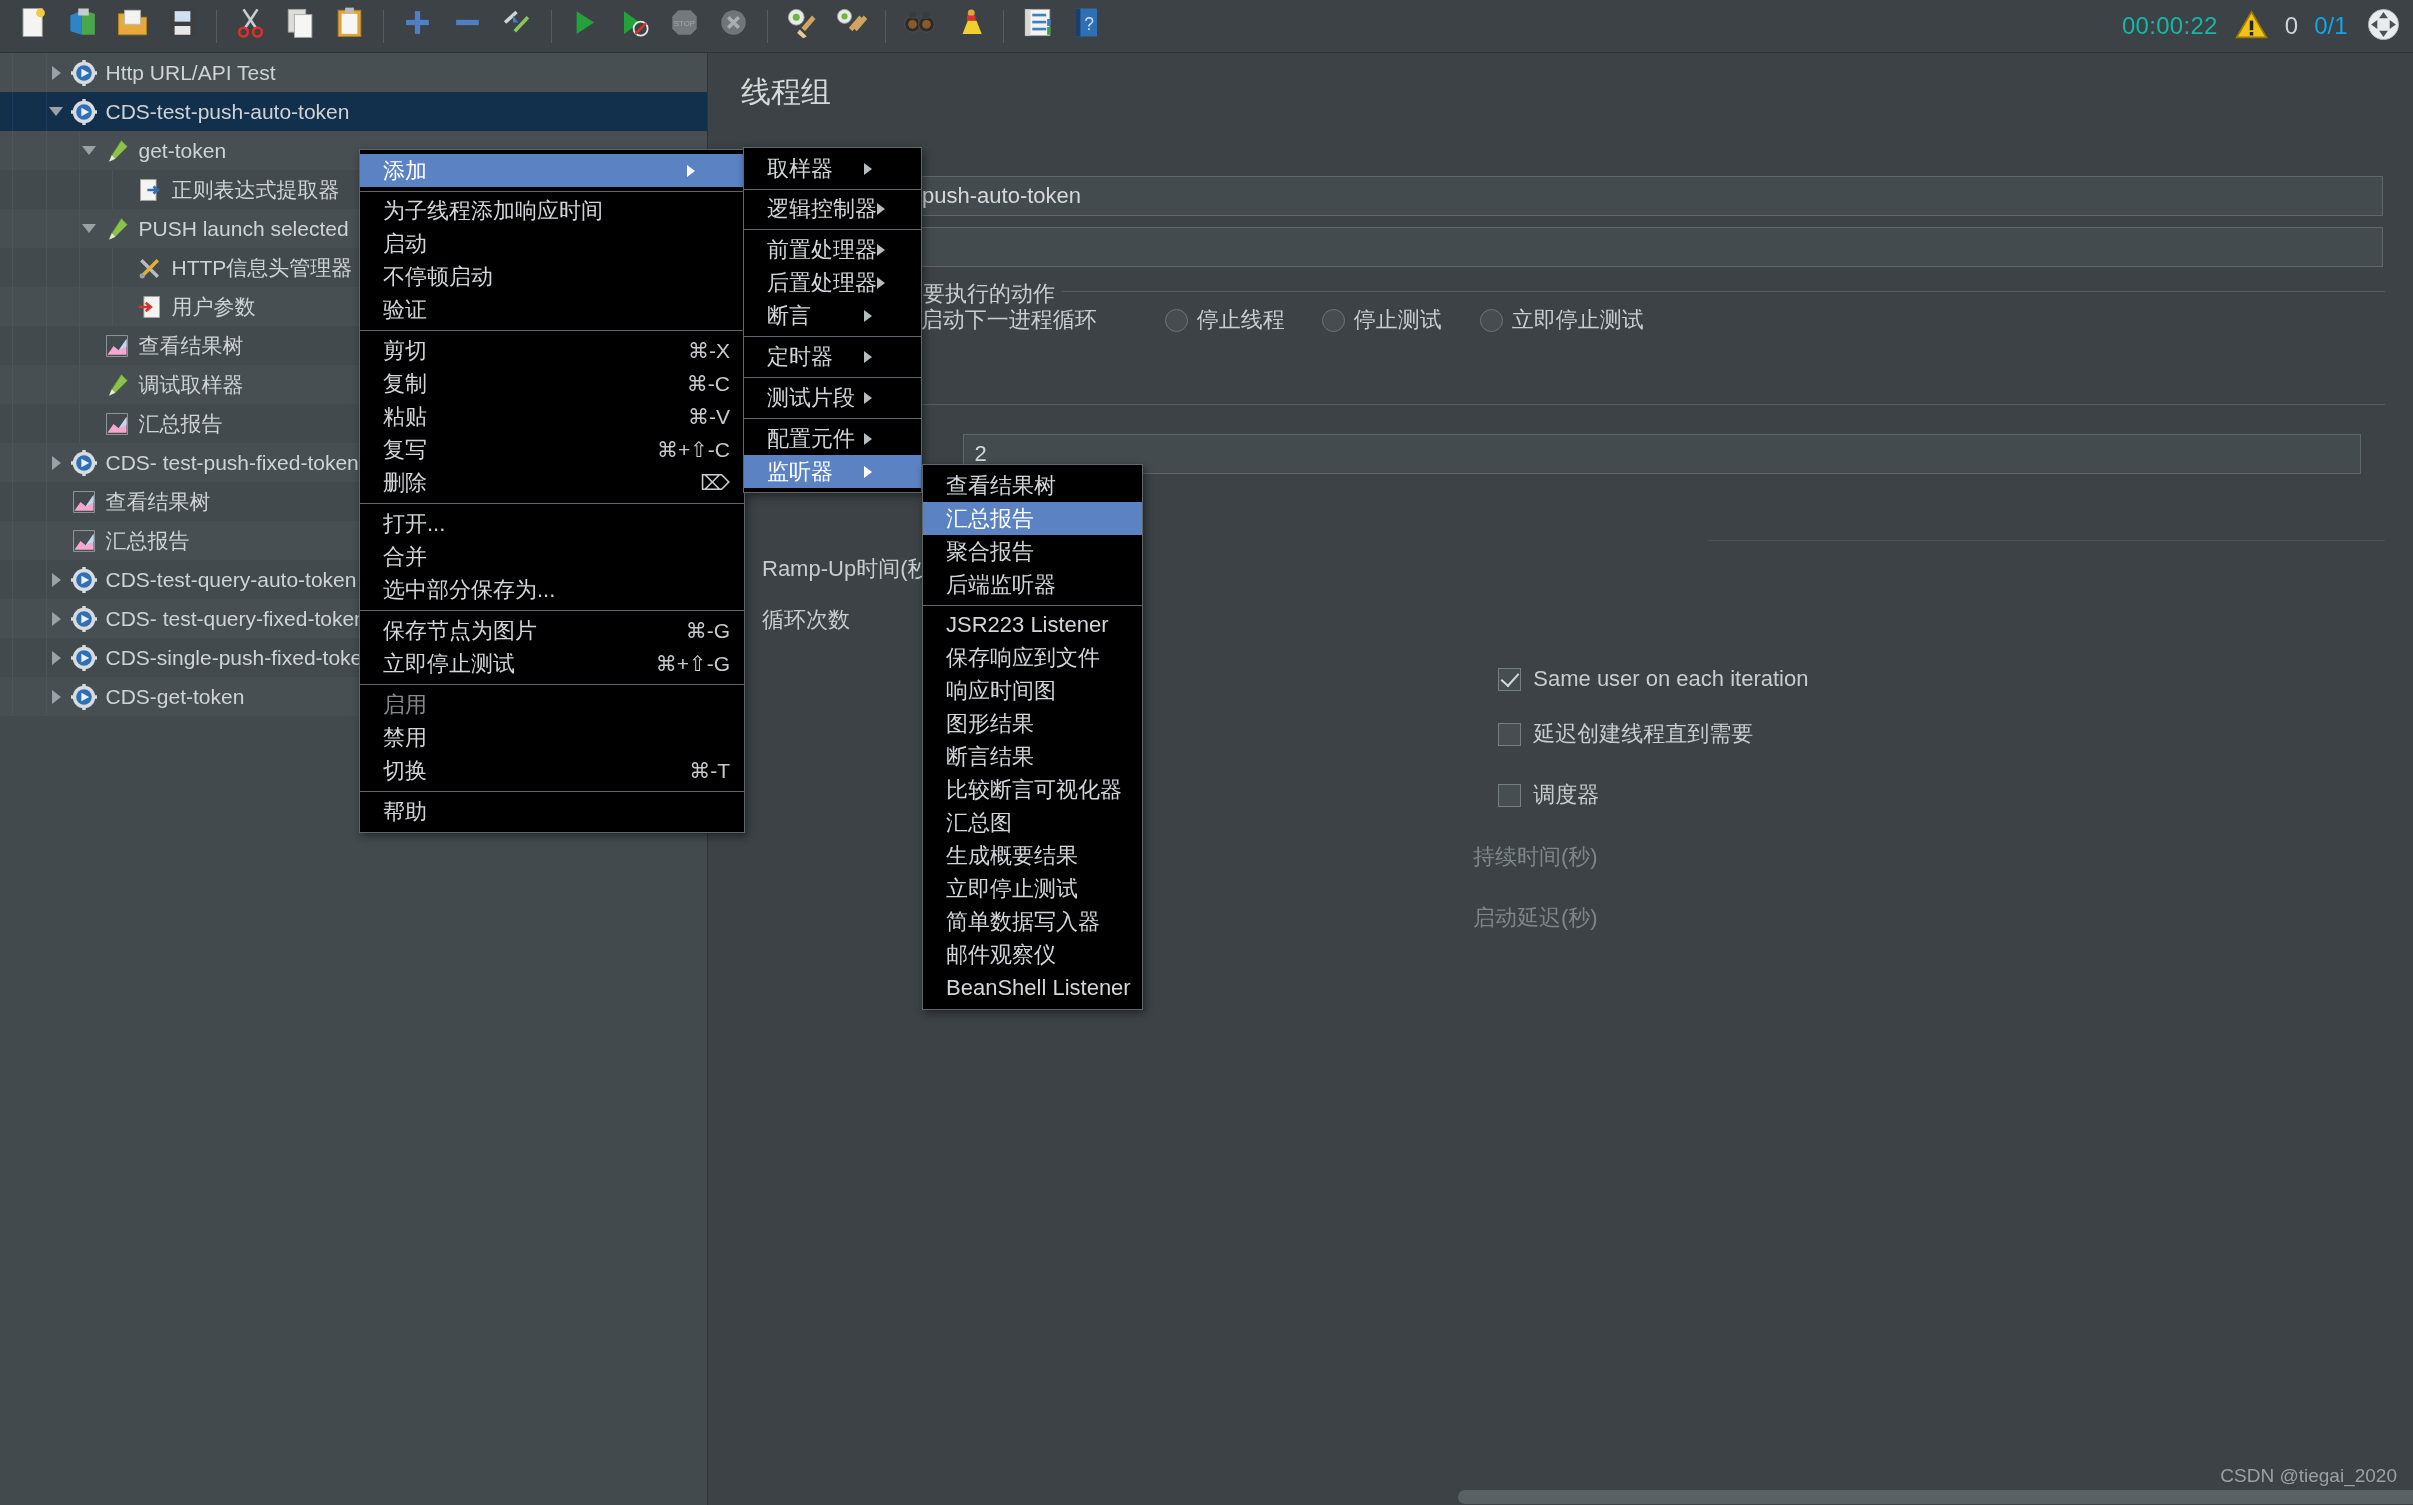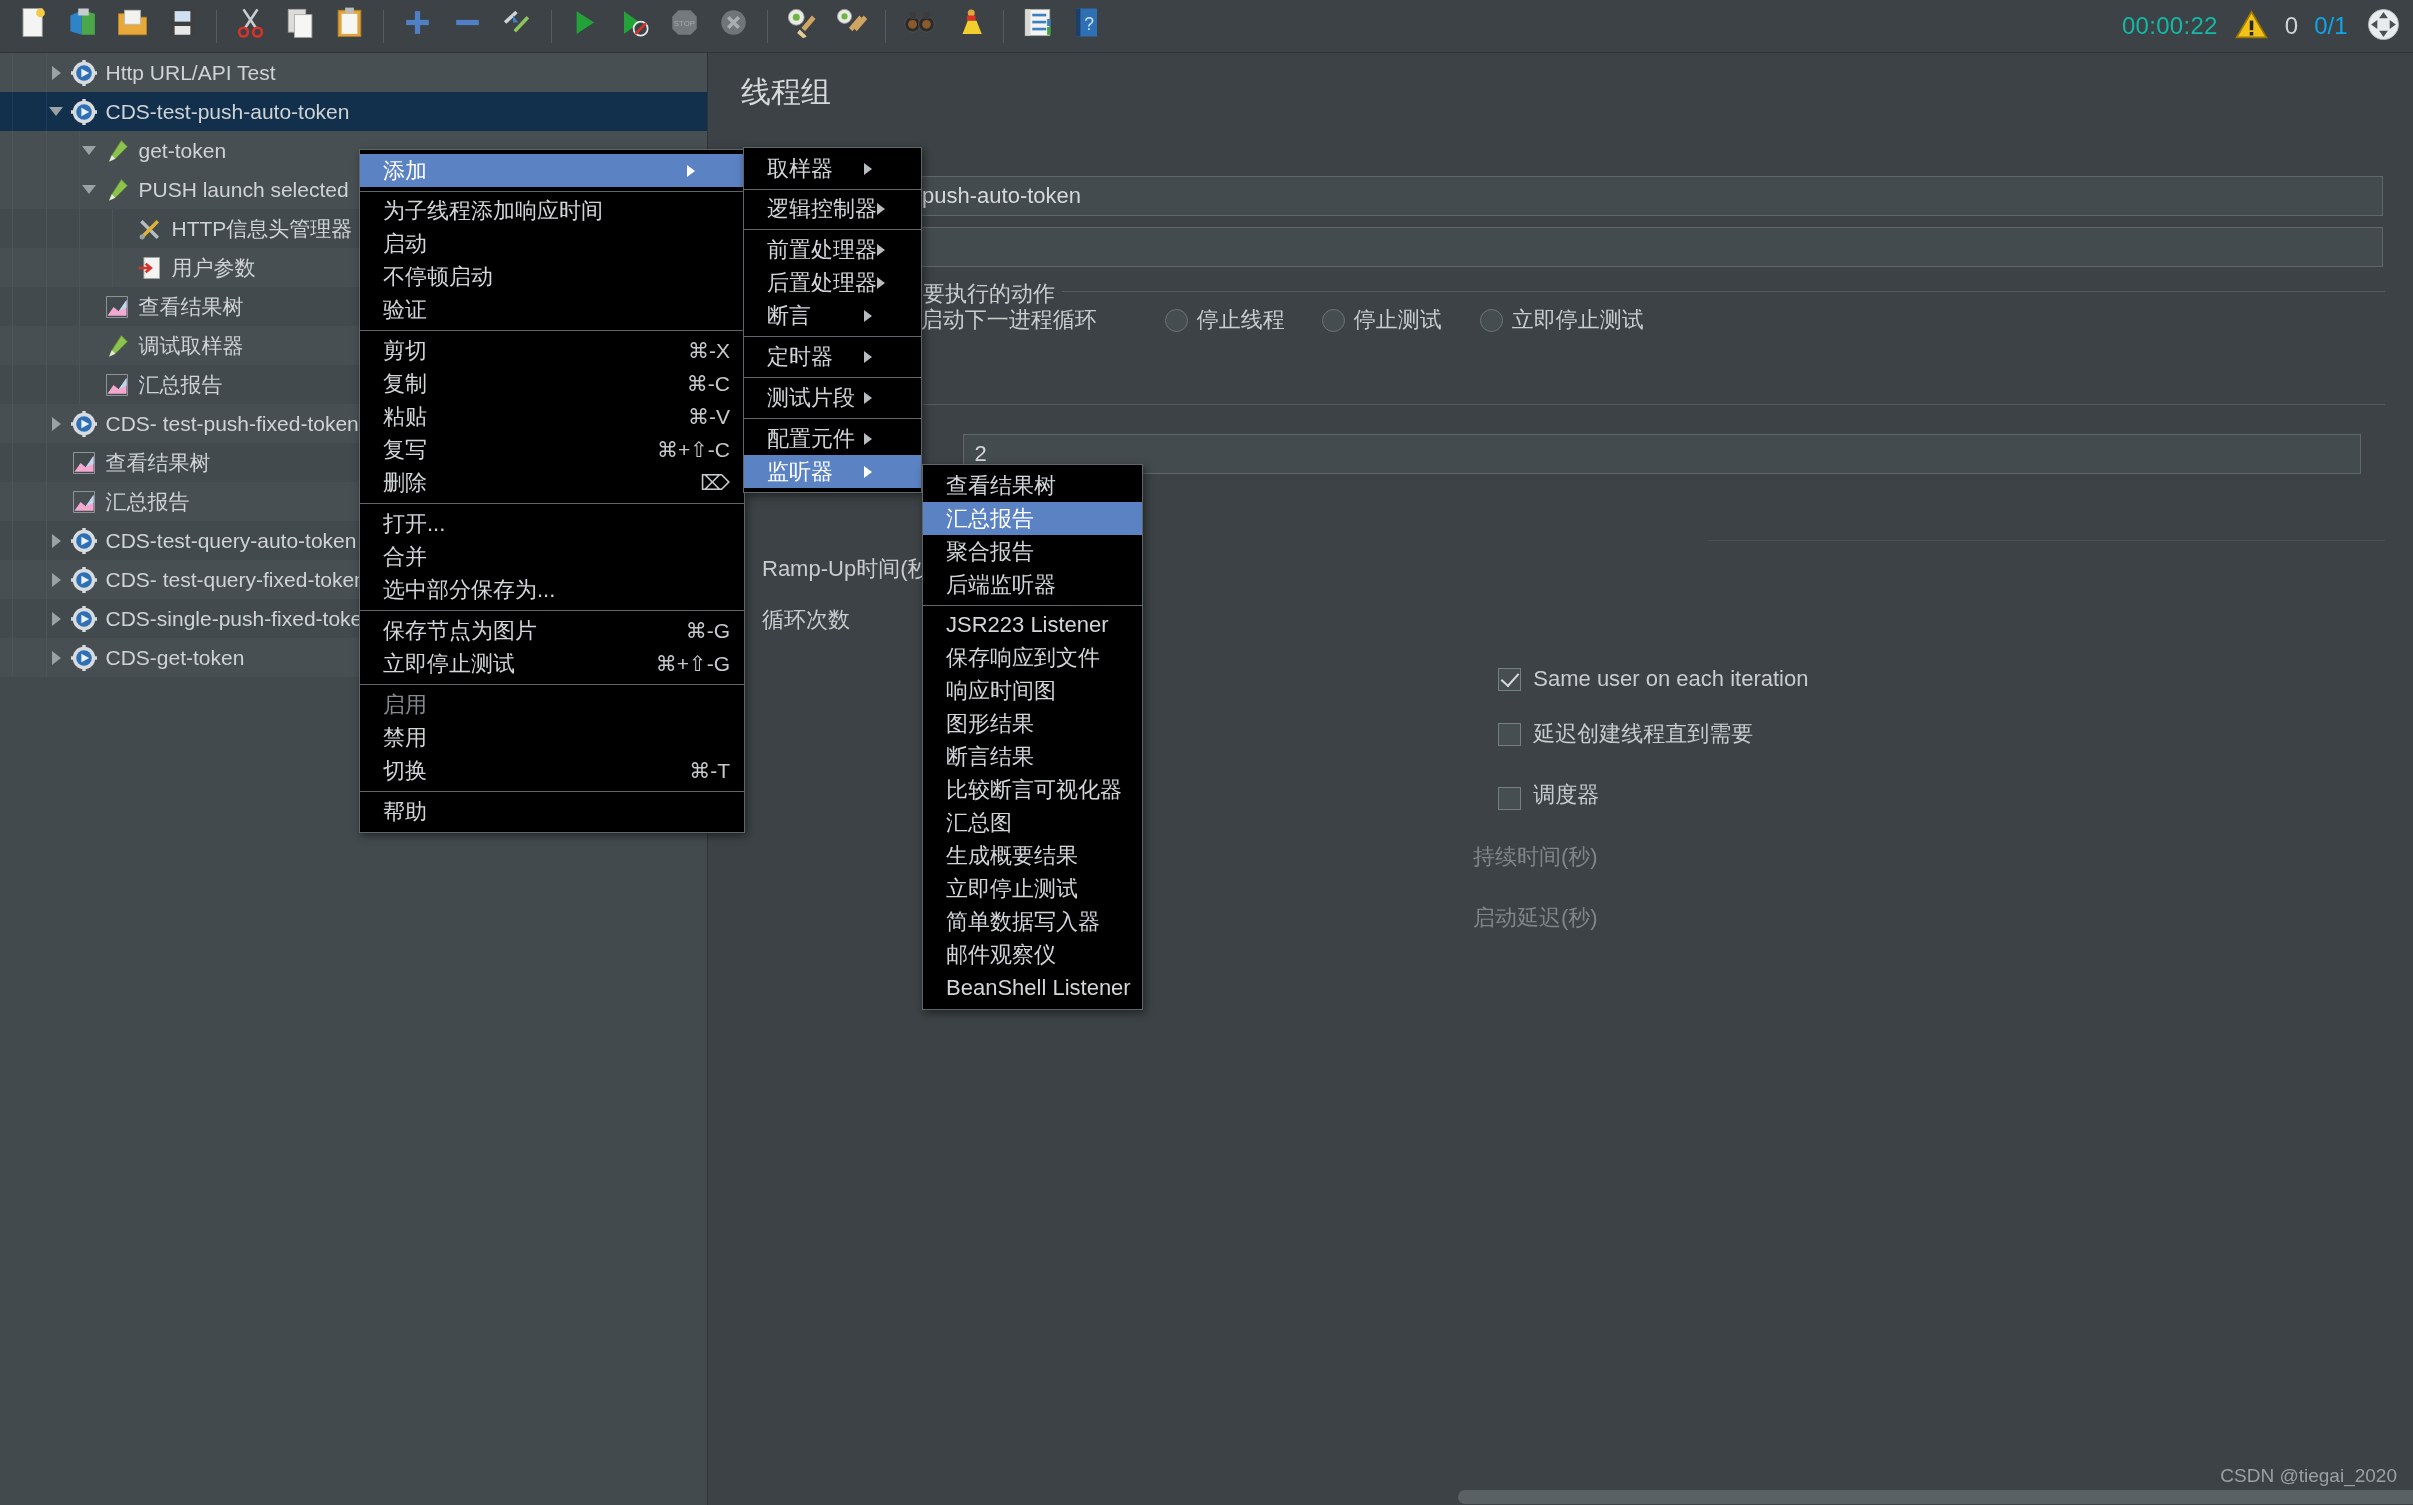--- a/index.html
+++ b/index.html
@@ -407,20 +407,37 @@
             <span class="tri-down"></span>
           </div>
           <div class="t-icon">
             <svg width="26" height="26" viewBox="0 0 30 30">
               <path d="M20 3 L27 10 L13 24 L6 27 L9 20 Z" fill="#8cc34f" stroke="#5e8c31"></path>
               <path d="M9 20 L6 27 L13 24 Z" fill="#e8e8e4"></path>
             </svg>
           </div>
           <div class="t-label">get-token</div>
         </div>
+        <div class="tree-row">
+          <div class="tree-guides">
+            <div class="guide" style="left: 12.3px;"></div>
+            <div class="guide" style="left: 46px;"></div>
+            <div class="guide" style="left: 79px;"></div>
+            <div class="guide" style="left: 112px;"></div>
+          </div>
+          <div style="width: 110px; flex: 0 0 auto;"></div>
+          <div class="twisty"></div>
+          <div class="t-icon">
+            <svg width="26" height="26" viewBox="0 0 30 30">
+              <rect x="4" y="3" width="18" height="24" fill="#f4f4f2" stroke="#a9a9a5"></rect>
+              <path d="M12 15 h11 M19 11 l5 4 l-5 4" stroke="#2f6fb5" stroke-width="3" fill="none"></path>
+            </svg>
+          </div>
+          <div class="t-label">正则表达式提取器</div>
+        </div>
         <div class="tree-row alt">
           <div class="tree-guides">
             <div class="guide" style="left: 12.3px;"></div>
             <div class="guide" style="left: 46px;"></div>
             <div class="guide" style="left: 79px;"></div>
           </div>
           <div style="width: 77px; flex: 0 0 auto;"></div>
           <div class="twisty">
             <span class="tri-down"></span>
           </div>
@@ -723,21 +740,21 @@
     <div class="form-label" style="left:53px; top:552px;">循环次数</div>
 
     <div class="chk-item" style="left:789px; top:613px;">
       <span class="chk-box checked"></span>
       <span>Same user on each iteration</span>
     </div>
     <div class="chk-item" style="left:789px; top:666px;">
       <span class="chk-box"></span>
       <span>延迟创建线程直到需要</span>
     </div>
-    <div class="chk-item" style="left:789px; top:727px;align-items:flex-end;">
+    <div class="chk-item" style="left:789px; top:727px;">
       <span class="chk-box"></span>
       <span>调度器</span>
     </div>
 
     <div class="form-label dim" style="left:764px; top:789px;">持续时间(秒)</div>
     <div class="form-label dim" style="left:764px; top:850px;">启动延迟(秒)</div>
 
     <div class="hrule" style="left:999px; top:487px; width:677px;"></div>
 
     <div class="hscroll"></div>

